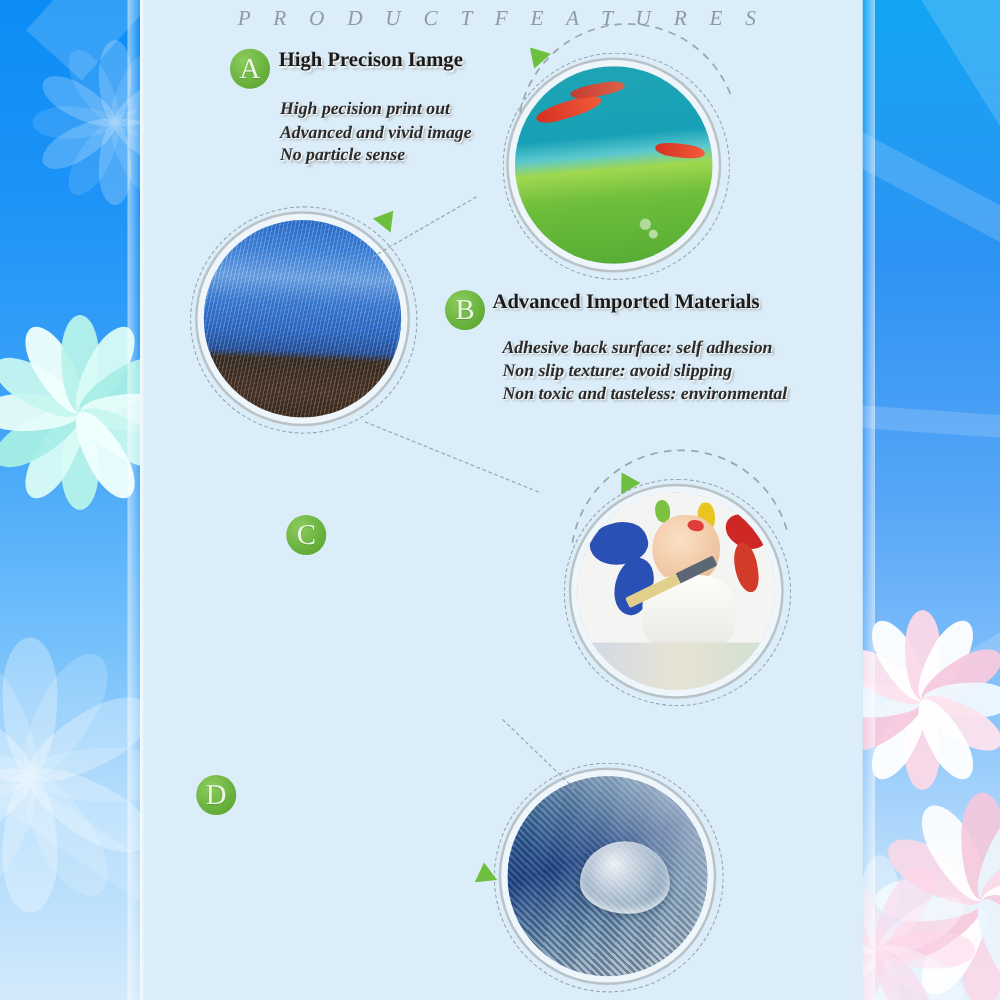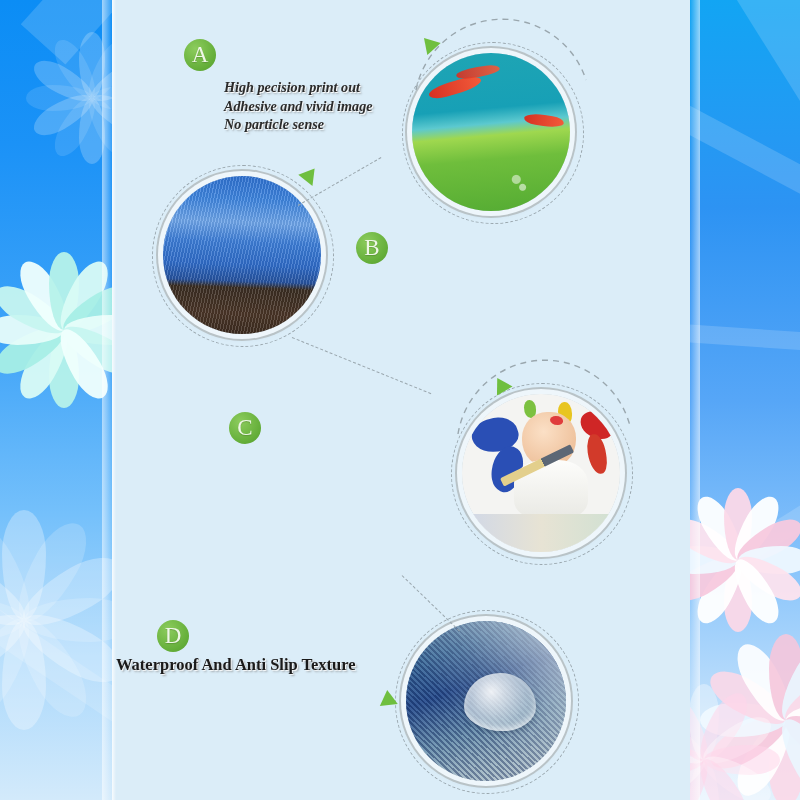--- a/index.html
+++ b/index.html
@@ -355,43 +355,49 @@
           <i style="width: 30px; height: 76px; margin-left: -15px; background: rgba(255, 255, 255, 0.35); opacity: 1;"></i>
         </div>
         <div class="petal" style="transform: rotate(330deg);">
           <i style="width: 30px; height: 76px; margin-left: -15px; background: rgba(255, 214, 233, 0.55); opacity: 1;"></i>
         </div>
       </div>
   </div>
 
   <div class="panel">
 
+    <div class="title">P R O D U C T   F E A T U R E S</div>
 
     <div class="badge" style="left:72px;top:39px;">A</div>
+    <div class="heading" style="left:111px;top:38px;">High Precison Iamge</div>
     <div class="body" style="left:112px;top:78px;">High pecision print out
-Adhesive and vivid image
+Advanced and vivid image
 No particle sense</div>
 
     <div class="ring" style="left:290px;top:42px;width:180px;height:180px;"></div>
     <div class="photo" style="left:300px;top:53px;width:158px;height:158px;">
       <div class="ph-inner pa">
         <div class="koi" style="left:16px;top:28px;width:54px;height:13px;transform:rotate(-16deg);"></div>
         <div class="koi" style="left:44px;top:14px;width:44px;height:10px;transform:rotate(-9deg);opacity:.9;"></div>
         <div class="koi" style="left:112px;top:62px;width:40px;height:11px;transform:rotate(8deg);"></div>
       </div>
     </div>
     <div class="arrow" style="left:308px;top:36px;transform:rotate(-42deg);"></div>
 
     <div class="ring" style="left:40px;top:165px;width:180px;height:180px;"></div>
     <div class="photo" style="left:51px;top:176px;width:158px;height:158px;">
       <div class="ph-inner pb"></div>
     </div>
     <div class="arrow" style="left:189px;top:167px;transform:rotate(38deg);"></div>
 
     <div class="badge" style="left:244px;top:232px;">B</div>
+    <div class="heading" style="left:282px;top:231px;">Advanced Imported Materials</div>
+    <div class="body" style="left:290px;top:269px;">Adhesive back surface: self adhesion
+Non slip texture: avoid slipping
+Non toxic and tasteless: environmental</div>
 
     <div class="badge" style="left:117px;top:412px;">C</div>
 
     <div class="ring" style="left:339px;top:383px;width:180px;height:180px;"></div>
     <div class="photo" style="left:350px;top:394px;width:158px;height:158px;">
       <div class="ph-inner pc">
         <div class="splat" style="left:10px;top:24px;width:46px;height:34px;background:#2a4fb5;transform:rotate(-18deg);"></div>
         <div class="splat" style="left:30px;top:52px;width:30px;height:46px;background:#2a4fb5;transform:rotate(22deg);"></div>
         <div class="splat" style="left:118px;top:18px;width:34px;height:26px;background:#cf2626;transform:rotate(14deg);"></div>
         <div class="splat" style="left:126px;top:40px;width:18px;height:40px;background:#d23a2a;transform:rotate(-8deg);"></div>
@@ -400,21 +406,20 @@
         <div class="baby-head" style="left:60px;top:18px;width:54px;height:56px;"></div>
         <div class="splat" style="left:88px;top:22px;width:13px;height:9px;background:#e03c3c;"></div>
         <div class="baby-body" style="left:52px;top:66px;width:74px;height:58px;"></div>
         <div class="brush" style="left:40px;top:84px;width:78px;transform:rotate(-26deg);"></div>
         <div class="splat" style="left:0;top:120px;width:158px;height:40px;background:linear-gradient(90deg,#cfd7e8,#e7e3d4,#cfe0d2);border-radius:0;"></div>
       </div>
     </div>
     <div class="arrow" style="left:380px;top:377px;transform:rotate(-30deg);"></div>
 
     <div class="badge" style="left:45px;top:620px;">D</div>
-    <div class="heading" style="left:4px;top:655px;">Waterproof And Anti Slip Texture</div>
 
     <div class="ring" style="left:283px;top:610px;width:182px;height:182px;"></div>
     <div class="photo" style="left:294px;top:621px;width:160px;height:160px;">
       <div class="ph-inner pd">
         <div class="pd-mask"></div>
         <div class="drop" style="left:58px;top:52px;width:72px;height:58px;"></div>
       </div>
     </div>
     <div class="arrow" style="left:267px;top:690px;transform:rotate(-6deg);"></div>
 

